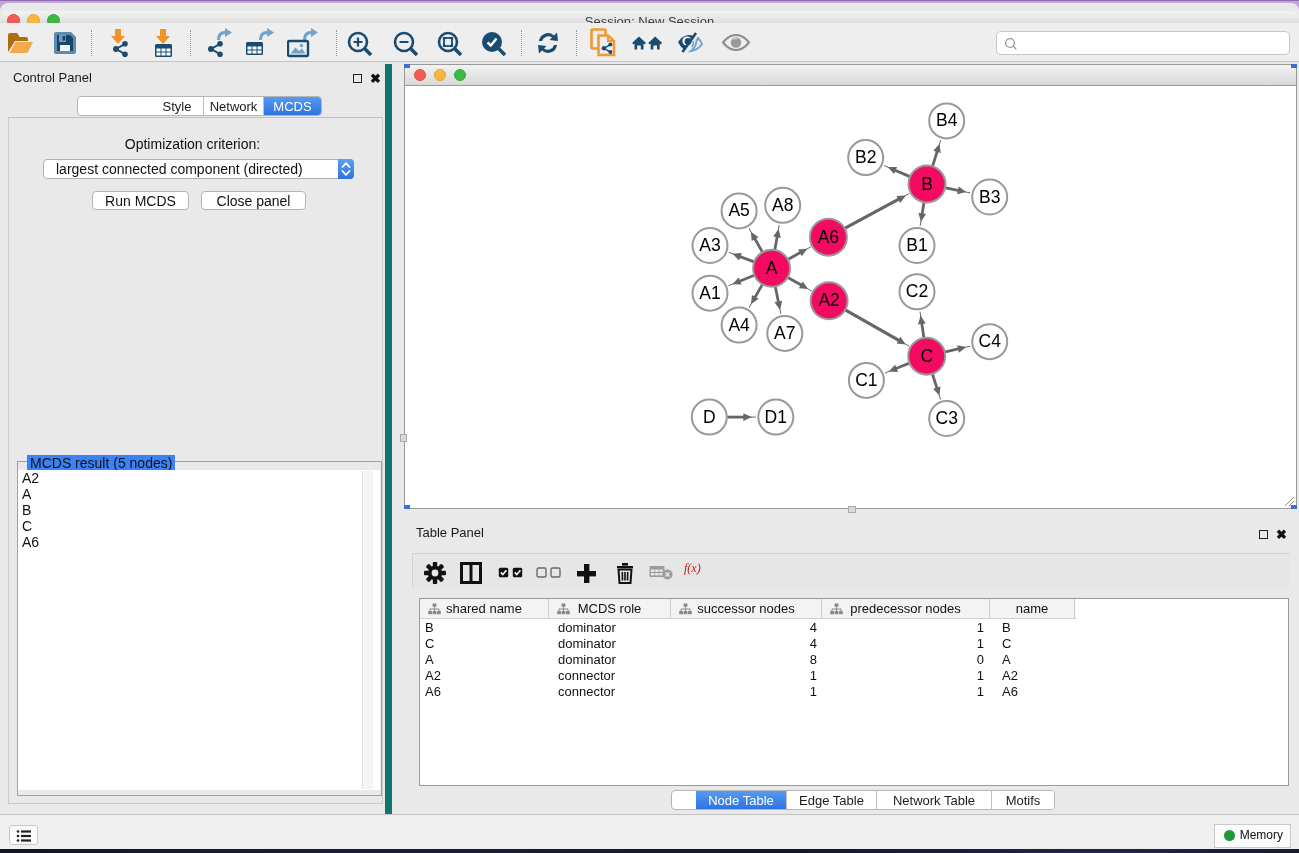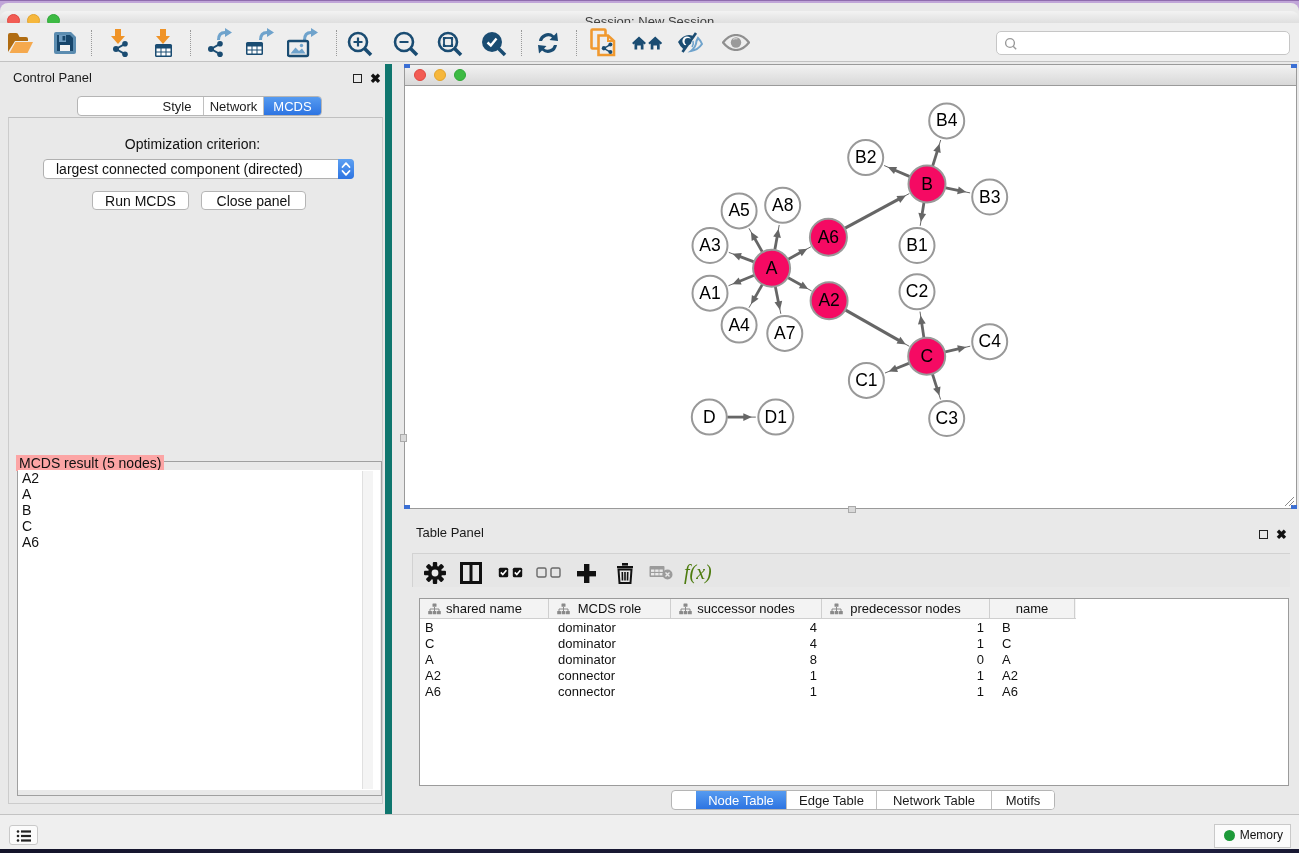--- a/index.html
+++ b/index.html
@@ -59,21 +59,21 @@
   color:#111; line-height:19px; padding-left:12px; }
 #combo .step { position:absolute; right:-1px; top:-1px; width:16px; height:20px;
   background:linear-gradient(#5da0f2,#2d74e2); border-radius:0 4px 4px 0; }
 .cbtn { position:absolute; height:19px; background:#fff; border:1px solid #b5b5b5;
   border-radius:4px; font-size:14px; color:#111; text-align:center; line-height:18px; }
 #runbtn { left:92px; top:127px; width:97px; }
 #closebtn { left:201px; top:127px; width:105px; }
 #mcdsgrp { position:absolute; left:14px; top:394px; width:368px; height:340px; }
 #mcdsgrp .gborder { position:absolute; left:3px; top:3px; right:0; bottom:2px;
   border:1px solid #a0a0a0; }
-#mcdsgrp .gtitle { position:absolute; left:2px; top:-3px; background:#fca5a5;
+#mcdsgrp .gtitle { position:absolute; left:13px; top:-3px; background:#3b82f6;
   padding:0 3px; font-size:14px; color:#111; }
 #mcdslist { position:absolute; left:4px; top:12px; width:362px; height:320px;
   background:#fff; font-size:14px; color:#111; }
 #mcdslist .li { padding-left:4px; height:16px; line-height:16px; }
 #mcdslist .sb { position:absolute; right:7px; top:1px; width:11px; height:318px;
   background:#f4f4f4; border-left:1px solid #e0e0e0; }
 
 #iwin { position:absolute; left:404px; top:61px; width:893px; height:445px;
   background:#fff; border:1px solid #9a9a9a; }
 #ititle { position:absolute; left:0; top:0; width:100%; height:21px;
@@ -483,21 +483,21 @@
             <rect x="2" y="4.5" width="3.4" height="2.4"></rect>
             <rect x="6.2" y="4.5" width="3.4" height="2.4"></rect>
             <rect x="10.4" y="4.5" width="3.4" height="2.4"></rect>
             <rect x="2" y="8" width="3.4" height="2.4"></rect>
             <rect x="6.2" y="8" width="3.4" height="2.4"></rect>
             <rect x="10.4" y="8" width="3.4" height="2.4"></rect>
           </g>
           <circle cx="18.5" cy="9.5" r="5" fill="#9b9b9b"></circle>
           <path d="M16.5 7.5 L20.5 11.5 M20.5 7.5 L16.5 11.5" stroke="#e9e9e9" stroke-width="1.4"></path>
         </svg>
-        <div style="position:absolute;left:280px;top:12px;font-family:'Liberation Serif',serif;font-style:italic;font-size:20px;color:#4d7c0f">f(x)</div>
+        <div style="position:absolute;left:280px;top:12px;font-family:'Liberation Serif',serif;font-style:italic;font-size:12px;color:#b91c1c">f(x)</div>
       </div>
     <div id="ttable">
       <div id="thead">
           <div class="th" style="width:129px"><svg width="13" height="12" viewBox="0 0 13 12">
               <g fill="#8a8a8a">
                 <rect x="4.5" y="0.5" width="4" height="3.2" rx="0.5"></rect>
                 <rect x="0.2" y="8" width="3.8" height="3.2" rx="0.5"></rect>
                 <rect x="4.6" y="8" width="3.8" height="3.2" rx="0.5"></rect>
                 <rect x="9" y="8" width="3.8" height="3.2" rx="0.5"></rect>
                 <path d="M6.5 4 L6.5 6 M2 8 L2 6 L11 6 L11 8 M6.5 6 L6.5 8" stroke="#8a8a8a" stroke-width="1" fill="none"></path>

